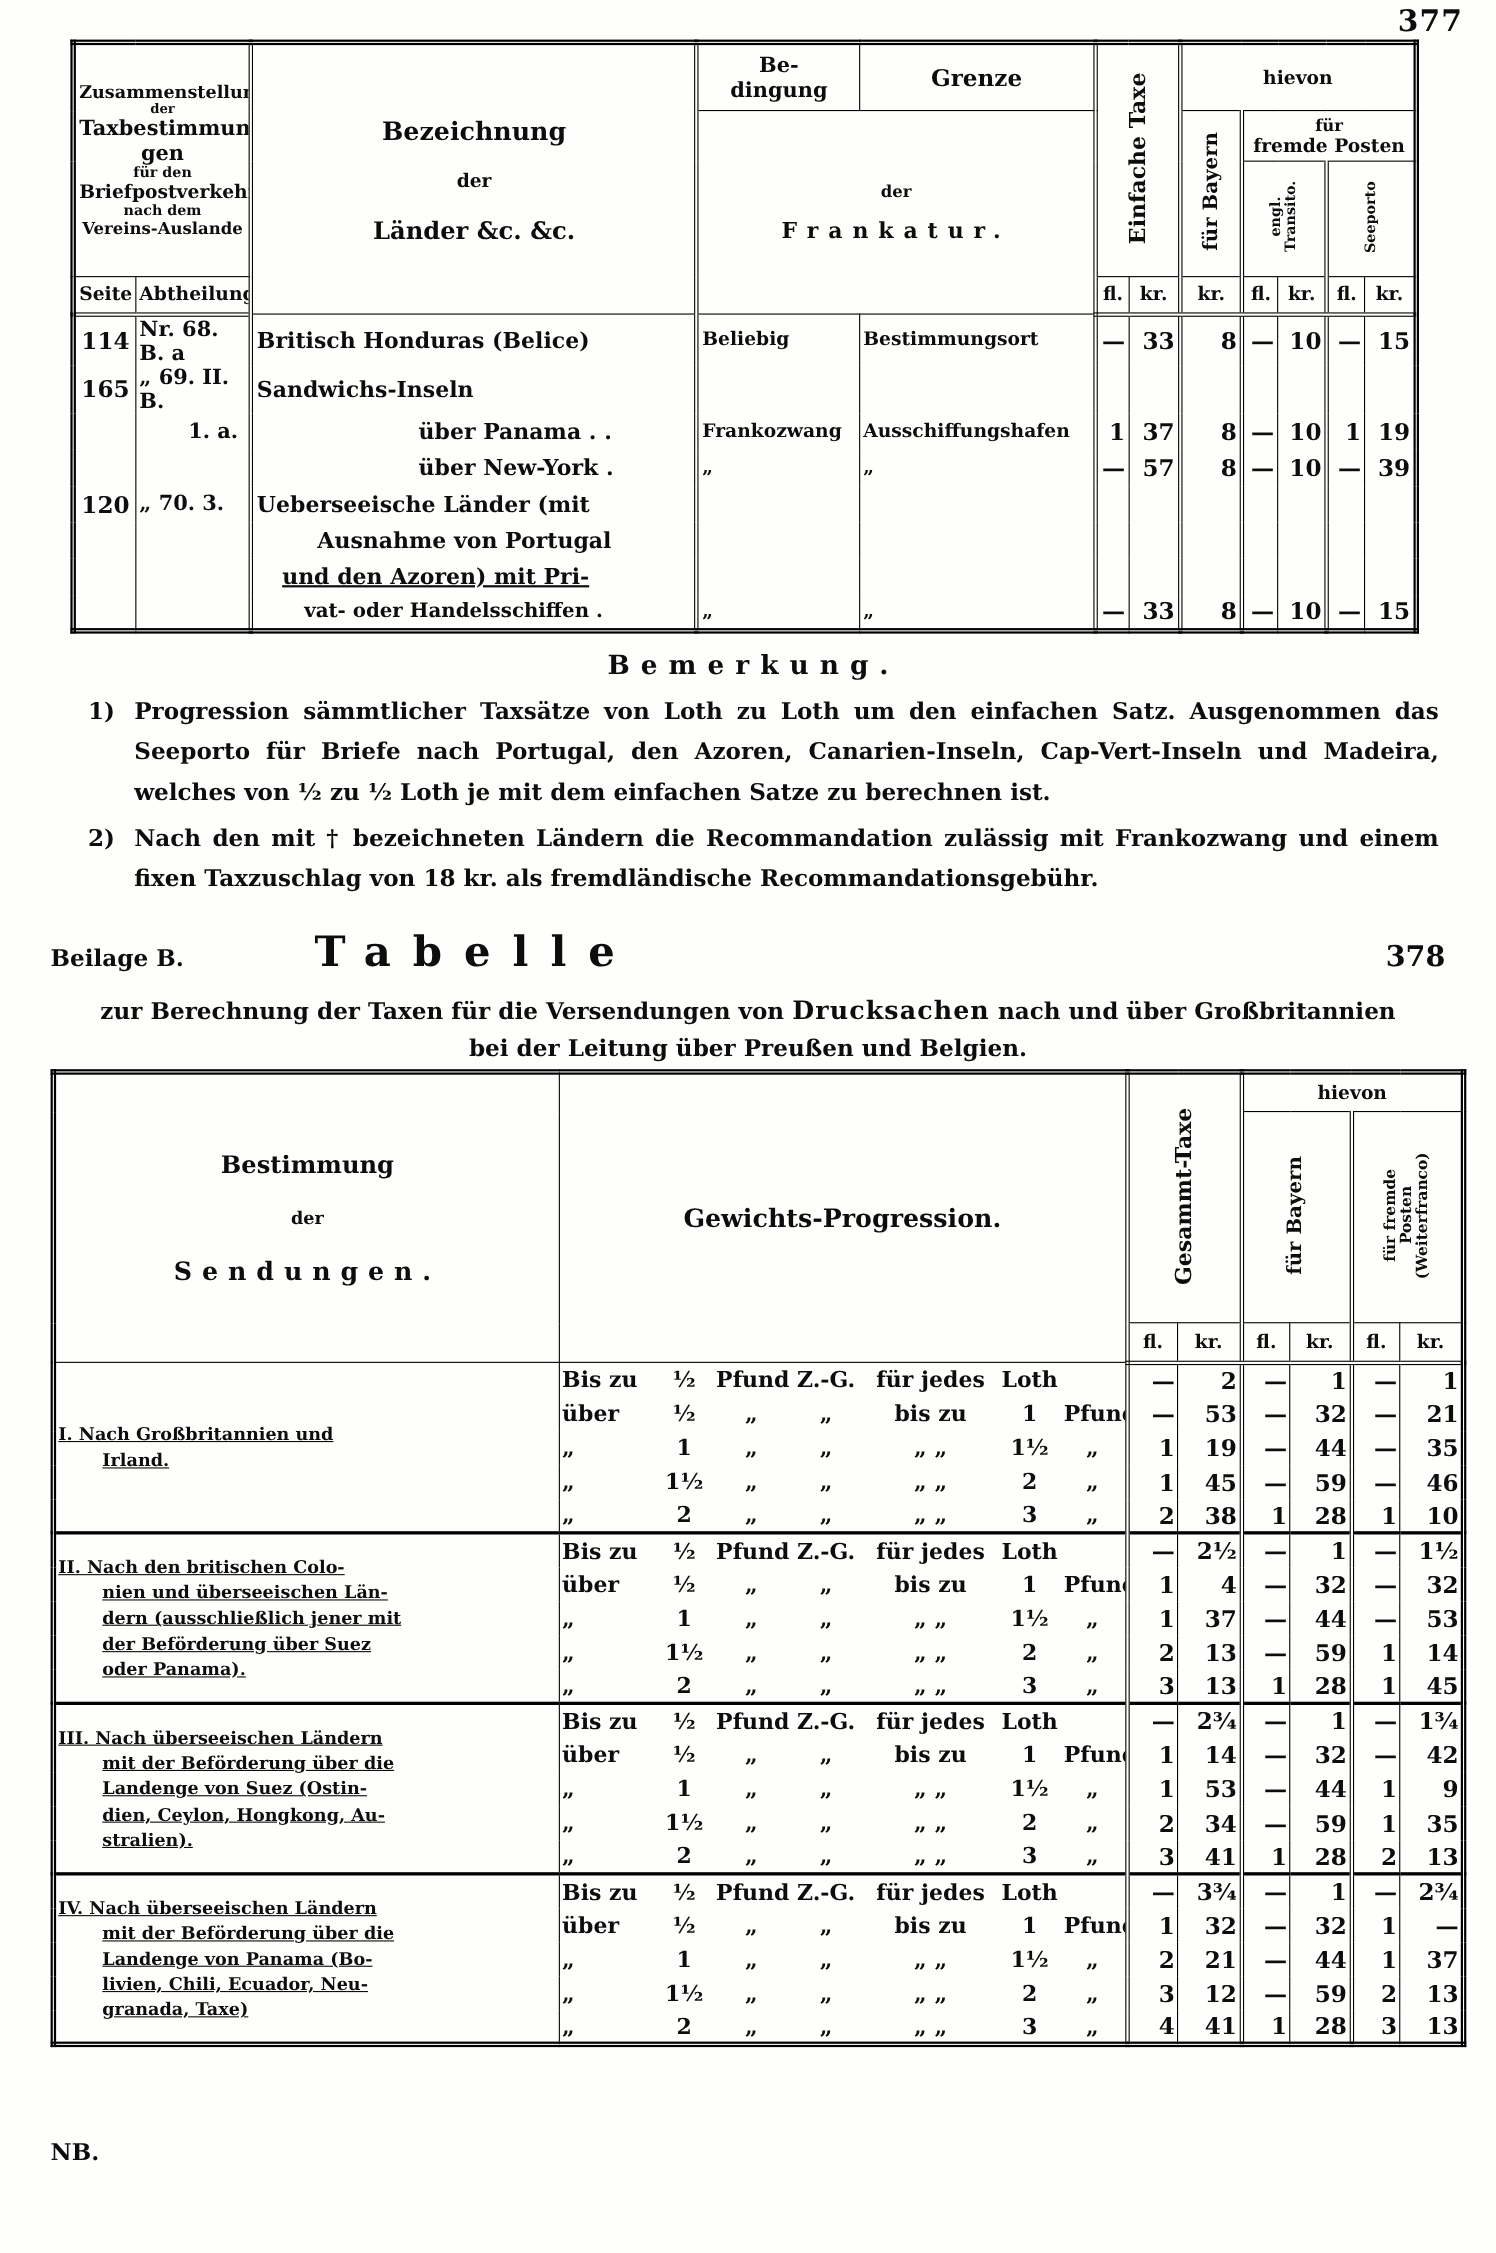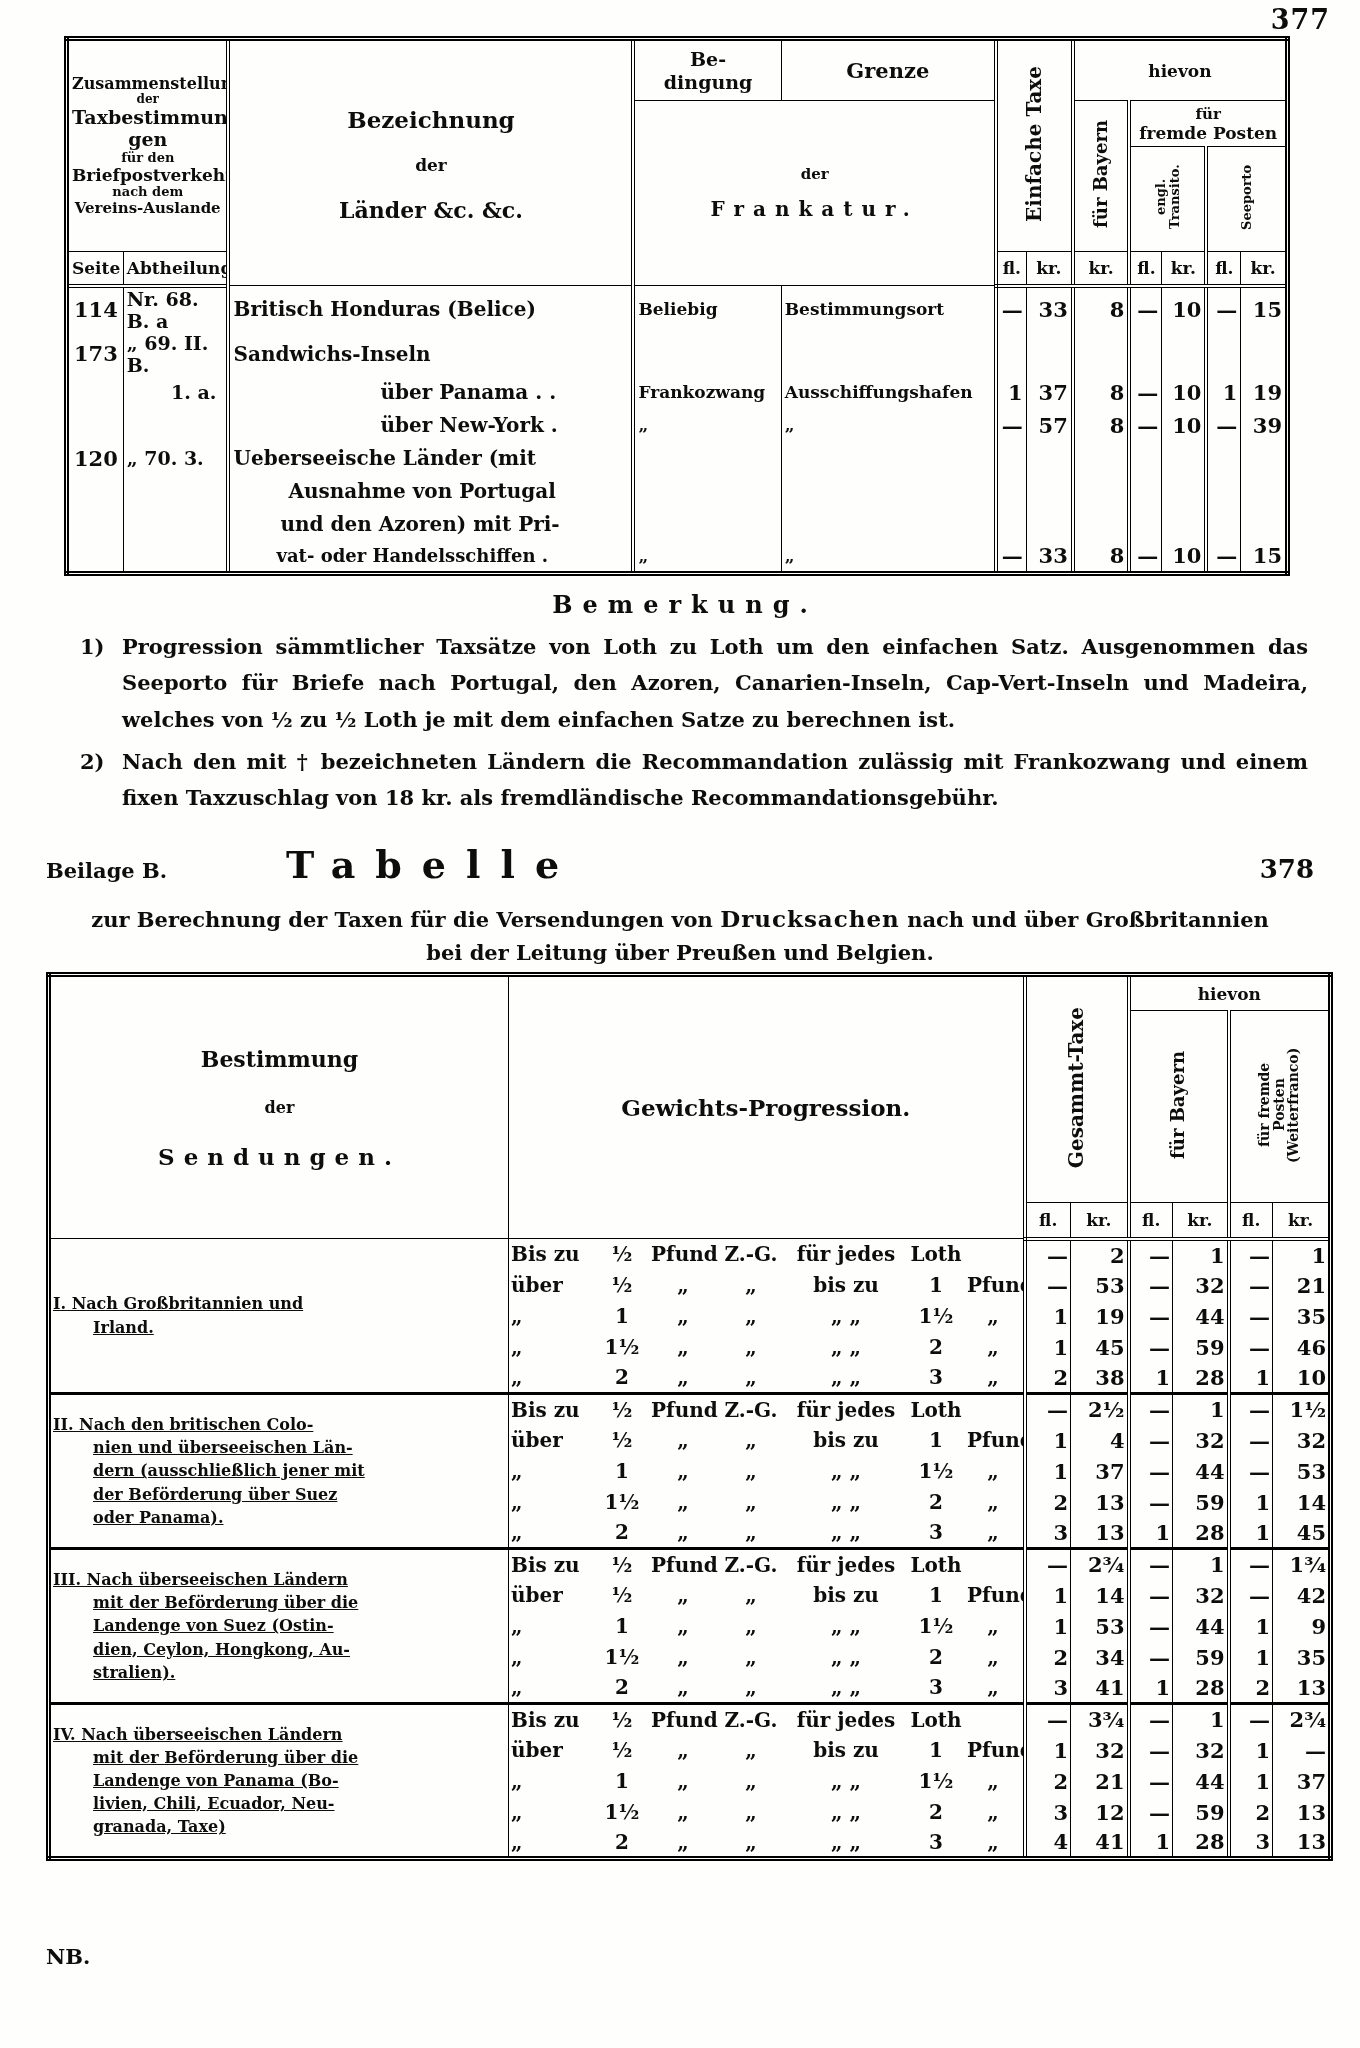--- a/index.html
+++ b/index.html
@@ -55,21 +55,21 @@
 
   .c-seite{text-align:center;font-size:21px;}
   .c-abth{font-size:19px;padding-left:6px;}
   .c-land{font-size:20px;padding-left:8px;}
   .c-bed,.c-gren{text-align:left;font-size:17px;}
   .num{text-align:right;padding-right:5px;font-size:21px;}
   #t1-body tr:nth-child(3) td.c-abth{text-align:right;padding-right:10px;}
   #t1-body tr:nth-child(3) td.c-land,
   #t1-body tr:nth-child(4) td.c-land{padding-left:150px;}
   #t1-body tr:nth-child(6) td.c-land{padding-left:58px;}
-  #t1-body tr:nth-child(7) td.c-land{padding-left:50px;}
+  #t1-body tr:nth-child(7) td.c-land{padding-left:26px;text-decoration:underline;}
   #t1-body tr:nth-child(8) td.c-land{padding-left:46px;font-size:18px;}
 
   
   .bemerkung{position:absolute;left:62px;top:590px;width:1246px;}
   .bem-title{text-align:center;font-size:24px;letter-spacing:10px;margin-bottom:10px;}
   .bem-item{display:flex;font-size:21px;line-height:1.73;margin-bottom:6px;}
   .bem-no{width:42px;flex:none;padding-left:18px;}
   .bem-text{flex:1;text-align:justify;}
 
   
@@ -209,21 +209,21 @@
         <td class="c-gren">Bestimmungsort</td>
         <td class="num dl">—</td>
         <td class="num">33</td>
         <td class="num dl">8</td>
         <td class="num dl">—</td>
         <td class="num">10</td>
         <td class="num dl">—</td>
         <td class="num">15</td>
       </tr>
       <tr>
-        <td class="c-seite">173</td>
+        <td class="c-seite">165</td>
         <td class="c-abth">„   69. II. B.</td>
         <td class="c-land dl">Sandwichs-Inseln</td>
         <td class="c-bed dl"></td>
         <td class="c-gren"></td>
         <td class="num dl"></td>
         <td class="num"></td>
         <td class="num dl"></td>
         <td class="num dl"></td>
         <td class="num"></td>
         <td class="num dl"></td>

